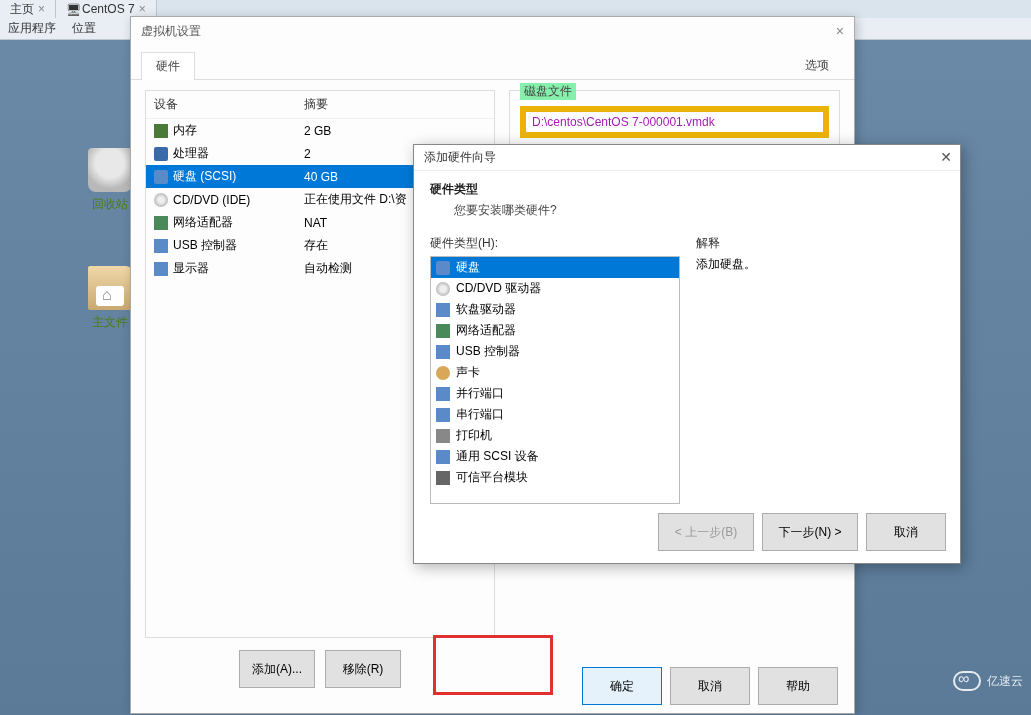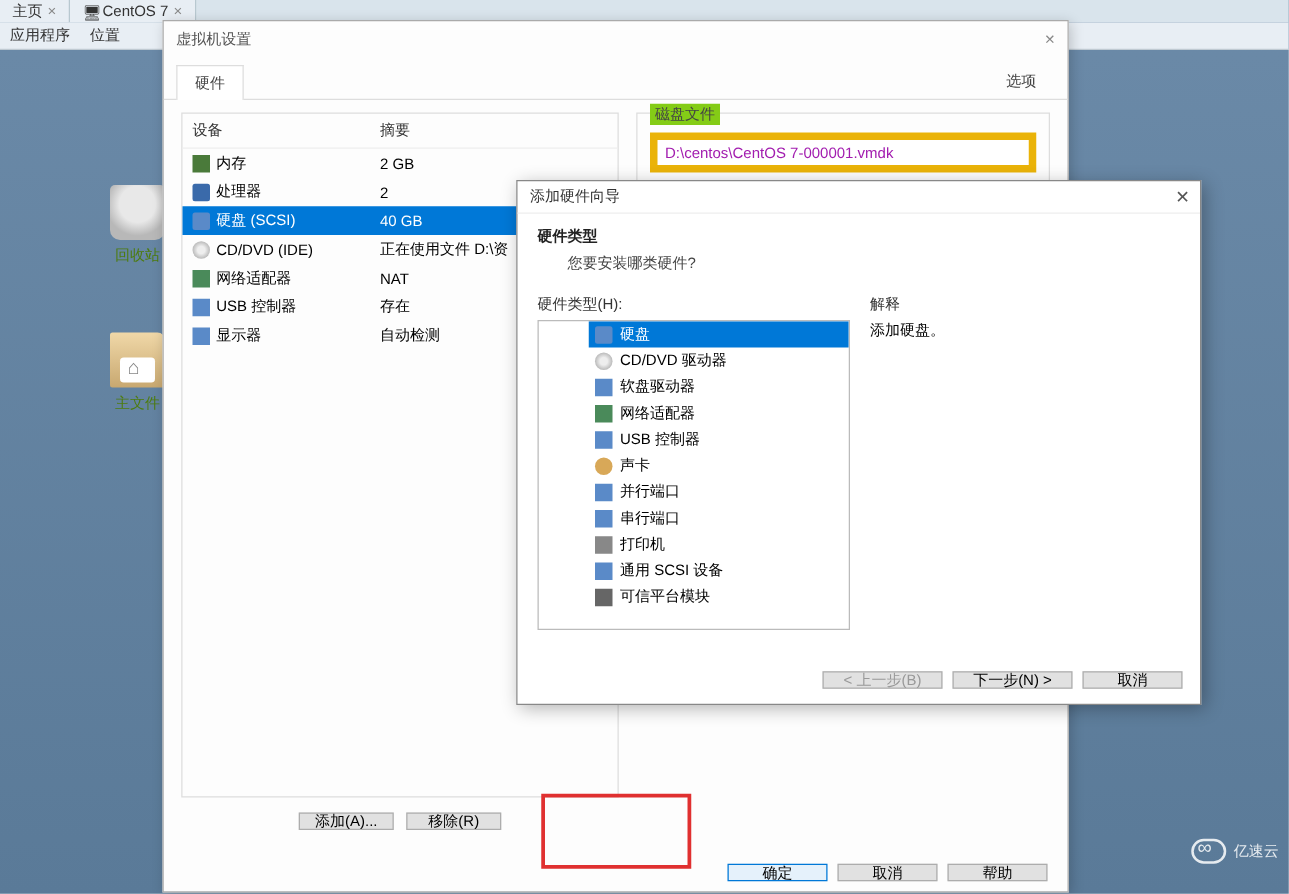--- a/index.html
+++ b/index.html
@@ -34,43 +34,43 @@
   .hw-panel { width: 350px; }
   .hw-table { border: 1px solid #ddd; height: 548px; position: relative; }
   .hw-head { display: flex; padding: 5px 8px; border-bottom: 1px solid #eee; color: #333; }
   .hw-head .c1 { width: 150px; }
   .hw-row { display: flex; padding: 3px 8px; align-items: center; }
   .hw-row .c1 { width: 150px; display: flex; align-items: center; gap: 5px; }
   .hw-row.sel { background: #0078d7; color: #fff; }
   .hw-ico { width: 14px; height: 14px; display: inline-flex; align-items: center; justify-content: center; font-size: 11px; }
   
   .btn-row { display: flex; justify-content: center; gap: 10px; margin-top: 12px; }
-  .btn { min-width: 76px; height: 14px; border: 1px solid #adadad; background: #e1e1e1; display: inline-flex; align-items: center; justify-content: center; cursor: pointer; padding: 0 8px; }
+  .btn { min-width: 76px; height: 38px; border: 1px solid #adadad; background: #e1e1e1; display: inline-flex; align-items: center; justify-content: center; cursor: pointer; padding: 0 8px; }
   .btn.primary { background: #e5f1fb; border-color: #0078d7; }
   .red-box { position: absolute; left: 302px; top: 618px; width: 120px; height: 60px; border: 3px solid #e03030; pointer-events: none; }
   
   .right-panel { flex: 1; }
   .fieldset { border: 1px solid #ddd; padding: 8px 10px 12px; }
-  .fieldset-label { position: relative; top: -16px; background: #84cc16; padding: 0 4px; color: #444; display: inline-block; }
+  .fieldset-label { position: relative; top: -16px; background: #86efac; padding: 0 4px; color: #444; display: inline-block; }
   .path-box { border: 6px solid #eab308; padding: 3px 6px; margin-top: -10px; background: #fff; color: #a21caf; }
   
   .wizard {
     position: absolute; left: 413px; top: 144px; width: 548px; height: 420px;
     background: #fff; border: 1px solid #888; box-shadow: 3px 3px 14px rgba(0,0,0,.3);
   }
   .wiz-title { height: 26px; display: flex; align-items: center; padding: 0 10px; color: #333; border-bottom: 1px solid #eee; }
   .wiz-close { position: absolute; right: 8px; top: 4px; font-size: 14px; color: #555; cursor: pointer; }
   .wiz-head { padding: 10px 16px 6px; }
   .wiz-head-title { font-weight: bold; color: #222; }
   .wiz-head-sub { padding: 4px 0 0 24px; color: #444; }
   .wiz-body { display: flex; padding: 10px 16px; gap: 16px; }
   .hw-type-col { flex: 0 0 250px; }
   .hw-label { margin-bottom: 4px; color: #333; }
   .hw-list { border: 1px solid #bbb; height: 248px; overflow: auto; background: #fff; }
-  .hw-item { display: flex; align-items: center; gap: 6px; padding: 2px 5px; margin-left: 40px; }
+  .hw-item { display: flex; align-items: center; gap: 6px; padding: 2px 5px; }
   .hw-item.sel { background: #0078d7; color: #fff; }
   .explain-col { flex: 1; }
   .wiz-btns { position: absolute; bottom: 12px; right: 14px; display: flex; gap: 8px; }
   .btn.disabled { color: #999; }
   
   .bottom-btns { position: absolute; bottom: 8px; right: 16px; display: flex; gap: 8px; }
   
   .watermark { position: absolute; right: 8px; bottom: 24px; color: #fff; opacity: .85; display: flex; align-items: center; gap: 6px; }
   .watermark .wm-ico { width: 28px; height: 20px; border: 2px solid #fff; border-radius: 10px; position: relative; }
   .watermark .wm-ico::before { content:'∞'; position:absolute; left:3px; top:-3px; font-size:16px; }

